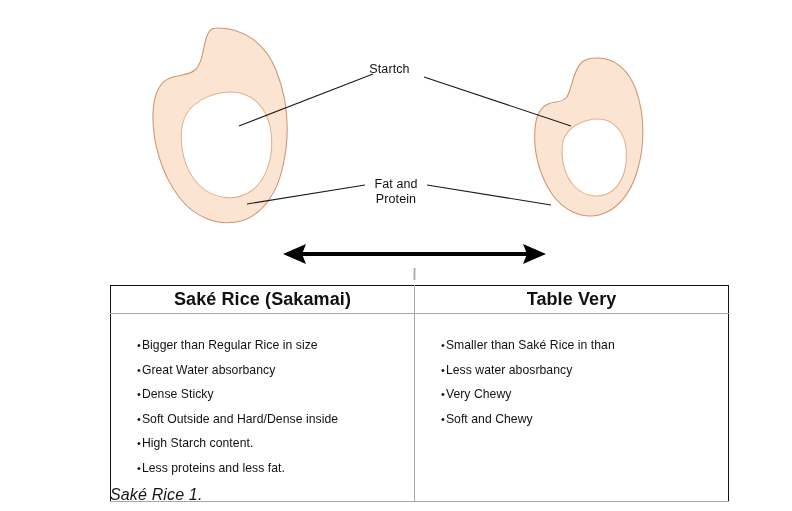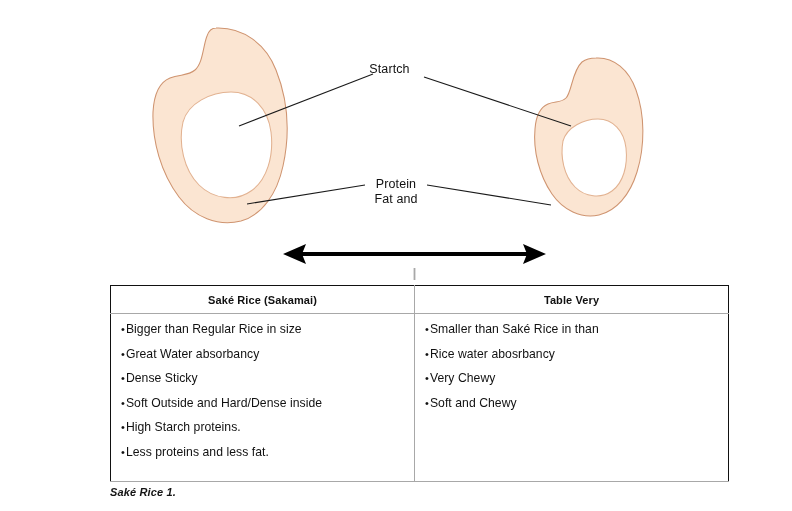--- a/index.html
+++ b/index.html
@@ -58,21 +58,21 @@
     top: 285px;
     width: 618px;
     border-collapse: collapse;
     table-layout: fixed;
   }
   #compare-table .col-left  { width: 304px; }
   #compare-table .col-right { width: 314px; }
 
   #compare-table thead th {
     height: 27px;
-    font-size: 11px;
+    font-size: 18px;
     font-weight: bold;
     text-align: center;
     vertical-align: middle;
     letter-spacing: 0.1px;
     padding: 0;
     color: #111111;
   }
   #compare-table thead th.head-left {
     border-top: 1.4px solid #111;
     border-left: 1.4px solid #111;
@@ -94,21 +94,21 @@
     border-left: 1.4px solid #111;
     border-right: 1.4px solid #a8a8a8;
     border-bottom: 1.8px solid #a8a8a8;
   }
   #compare-table tbody td.body-right {
     border-right: 1.4px solid #111;
     border-bottom: 1.8px solid #a8a8a8;
   }
 
   ul.feature-list {
-    margin: 0;
+    margin: 16px;
     padding: 0 6px 0 10px;
     list-style: none;
   }
   ul.feature-list li {
     font-size: 12.2px;
     line-height: 13px;
     margin: 0 0 11.5px 0;
     color: #111111;
     letter-spacing: 0.05px;
     white-space: nowrap;
@@ -117,22 +117,22 @@
     content: "\2022";
     font-size: 11px;
     margin-right: 1px;
   }
 
   
   #caption {
     position: absolute;
     left: 110px;
     top: 486px;
-    font-size: 11px;
-    font-weight: bold;
+    font-size: 16px;
+    font-weight: normal;
     font-style: italic;
     color: #141414;
     letter-spacing: 0.15px;
   }
 </style>
 </head>
 <body>
 
 <div id="page">
 
@@ -189,22 +189,22 @@
     </g>
 
     <line x1="414.5" y1="268" x2="414.5" y2="280" stroke="#a8a8a8" stroke-width="1.8"></line>
   </svg>
 
   <div class="diagram-label" id="label-starch">
     <span>Startch</span>
   </div>
 
   <div class="diagram-label" id="label-fat">
+    <div>Fat and</div>
     <div>Protein</div>
-    <div>Fat and</div>
   </div>
 
   <table id="compare-table">
     <colgroup>
       <col class="col-left">
         <col class="col-right">
     </colgroup>
     <thead>
       <tr>
         <th class="head-left">Saké Rice (Sakamai)</th>
@@ -212,28 +212,28 @@
       </tr>
     </thead>
     <tbody>
       <tr>
         <td class="body-left">
           <ul class="feature-list">
             <li>Bigger than Regular Rice in size</li>
             <li>Great Water absorbancy</li>
             <li>Dense Sticky</li>
             <li>Soft Outside and Hard/Dense inside</li>
-            <li>High Starch proteins.</li>
+            <li>High Starch content.</li>
             <li>Less proteins and less fat.</li>
           </ul>
         </td>
         <td class="body-right">
           <ul class="feature-list">
             <li>Smaller than Saké Rice in than</li>
-            <li>Rice water abosrbancy</li>
+            <li>Less water abosrbancy</li>
             <li>Very Chewy</li>
             <li>Soft and Chewy</li>
           </ul>
         </td>
       </tr>
     </tbody>
   </table>
 
   <div id="caption">Saké Rice 1.</div>
 

